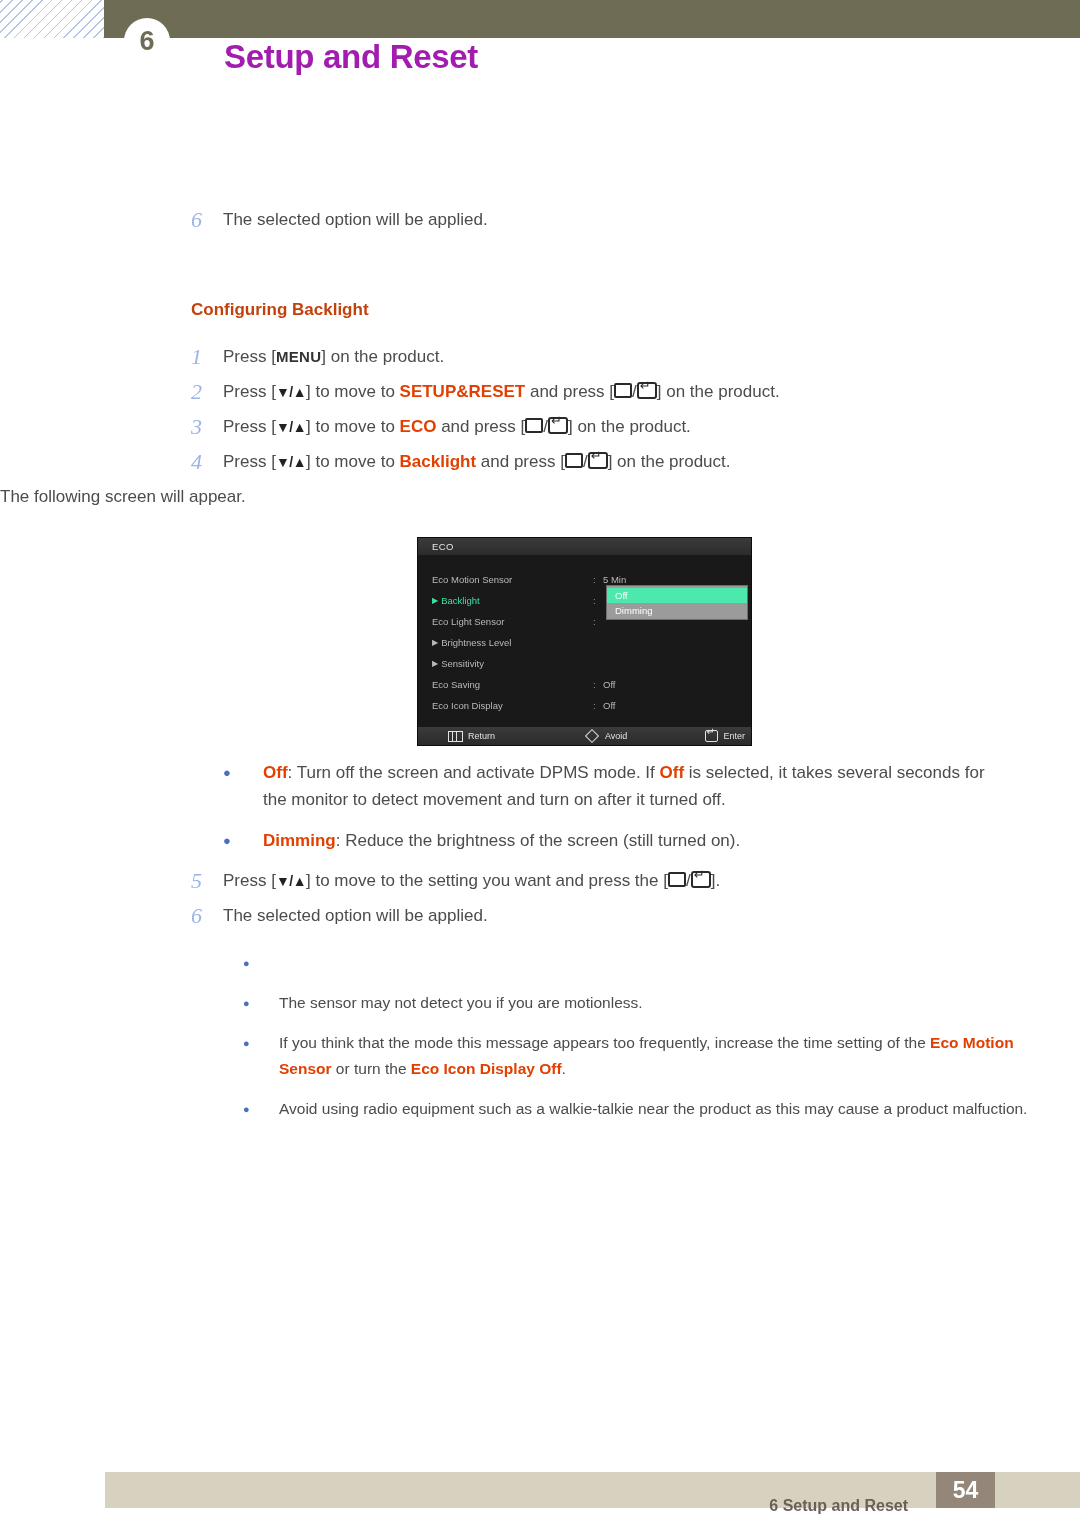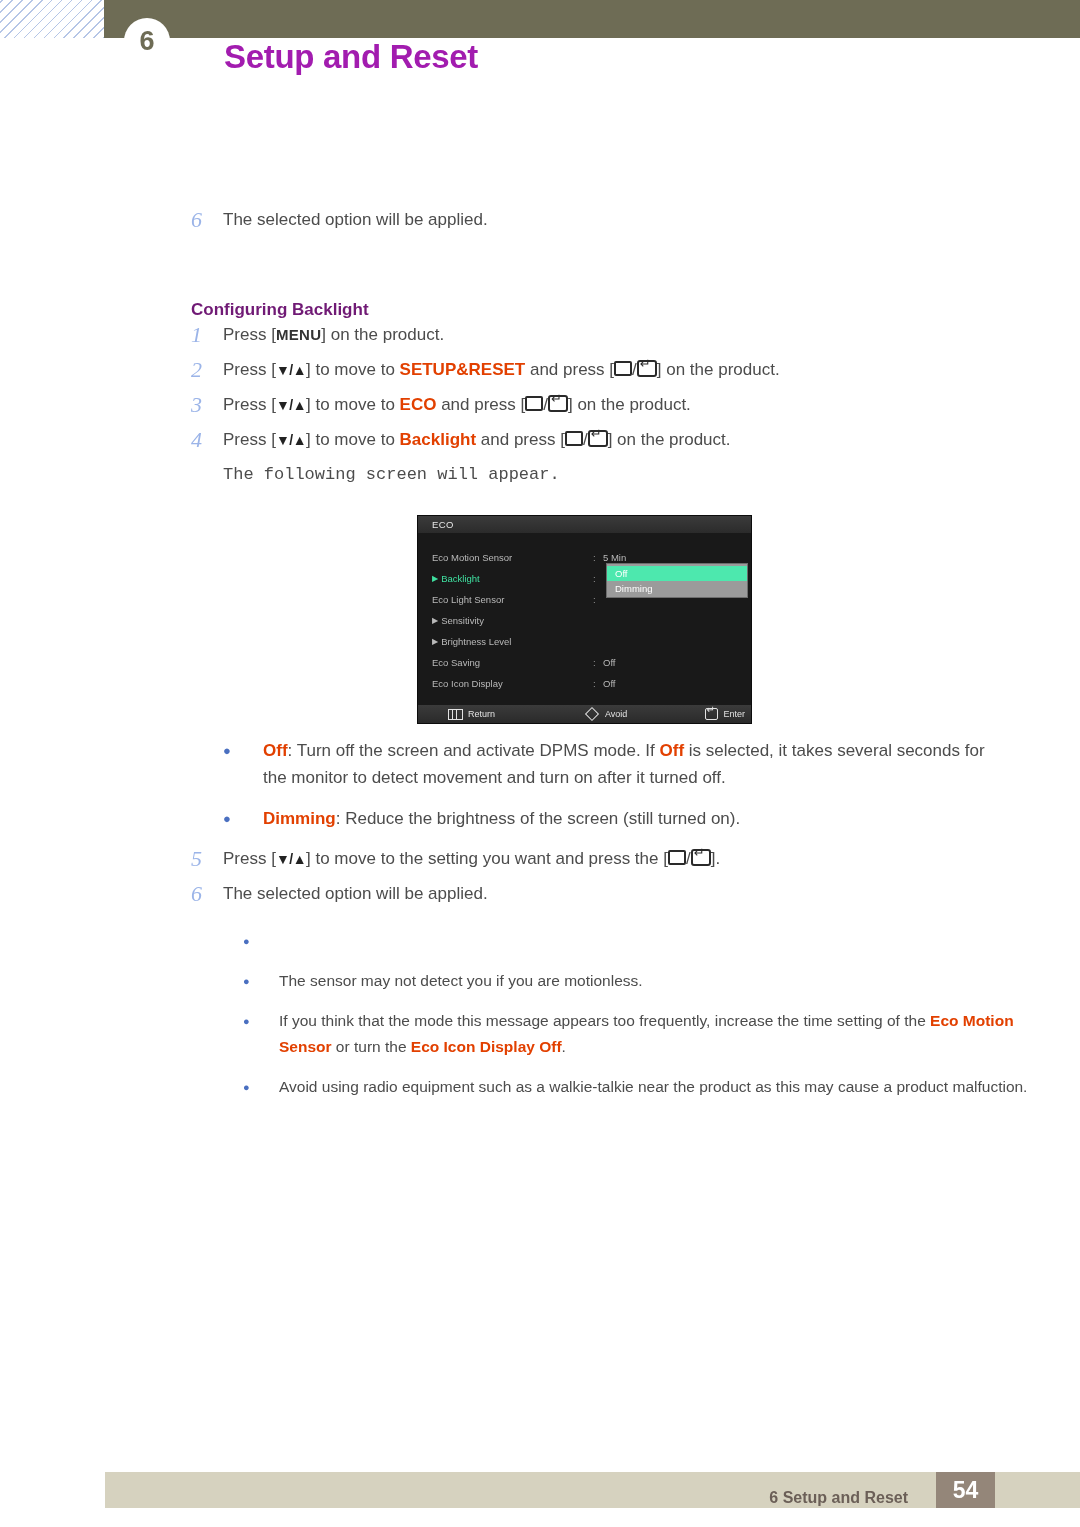--- a/index.html
+++ b/index.html
@@ -86,29 +86,28 @@
   }
   .step-text {
     font-size: 17px;
     color: #4c4c4c;
     line-height: 30px;
   }
   .subhead {
     padding-left: 191px;
     font-size: 17px;
     font-weight: bold;
-    color: #701a75;
+    color: #c2410c;
     margin-top: 60px;
+    margin-bottom: 22px;
   }
   .plain-line {
-    padding-left: 223px;
     font-size: 17px;
     color: #4c4c4c;
     line-height: 30px;
-    font-family: Liberation Mono, monospace;
   }
   .gap-md { height: 12px; }
 
   .hl-red { color: #e24000; font-weight: bold; }
   .menu-key {
     font-weight: bold;
     color: #333333;
     font-size: 15px;
     letter-spacing: 0.3px;
   }
@@ -280,21 +279,21 @@
     position: absolute;
     left: 105px;
     bottom: 19px;
     width: 975px;
     height: 36px;
     background: #d6d2bf;
   }
   .footer-text {
     position: absolute;
     right: 172px;
-    top: 8px;
+    top: 16px;
     height: 36px;
     line-height: 36px;
     font-size: 16px;
     font-weight: bold;
     color: #6b5f57;
     margin-left: 35px;
   }
   .footer-pagebox {
     position: absolute;
     right: 85px;
@@ -365,27 +364,27 @@
         <div class="osd-val"></div>
       </div>
 
       <div class="osd-row">
         <div class="osd-label">Eco Light Sensor</div>
         <div class="osd-colon">:</div>
         <div class="osd-val"></div>
       </div>
 
       <div class="osd-row">
-        <div class="osd-label"><span class="osd-tri dim">▶</span><span>Sensitivity</span></div>
+        <div class="osd-label"><span class="osd-tri dim">▶</span><span>Brightness Level</span></div>
         <div class="osd-colon"></div>
         <div class="osd-val"></div>
       </div>
 
       <div class="osd-row">
-        <div class="osd-label"><span class="osd-tri dim">▶</span><span>Brightness Level</span></div>
+        <div class="osd-label"><span class="osd-tri dim">▶</span><span>Sensitivity</span></div>
         <div class="osd-colon"></div>
         <div class="osd-val"></div>
       </div>
 
       <div class="osd-row">
         <div class="osd-label">Eco Saving</div>
         <div class="osd-colon">:</div>
         <div class="osd-val">Off</div>
       </div>
 

